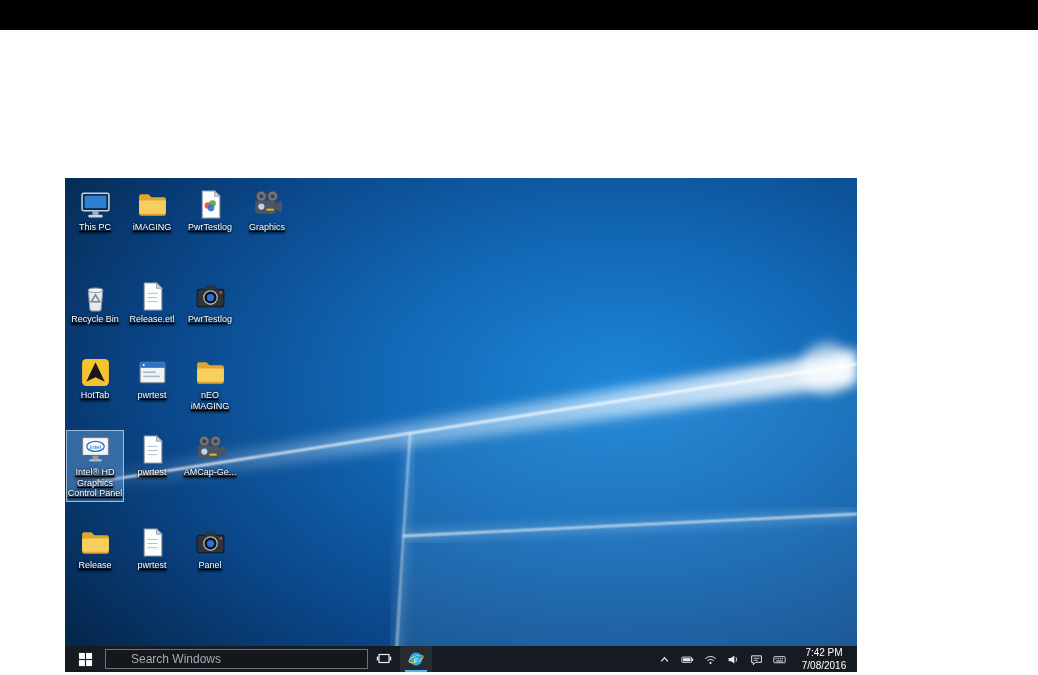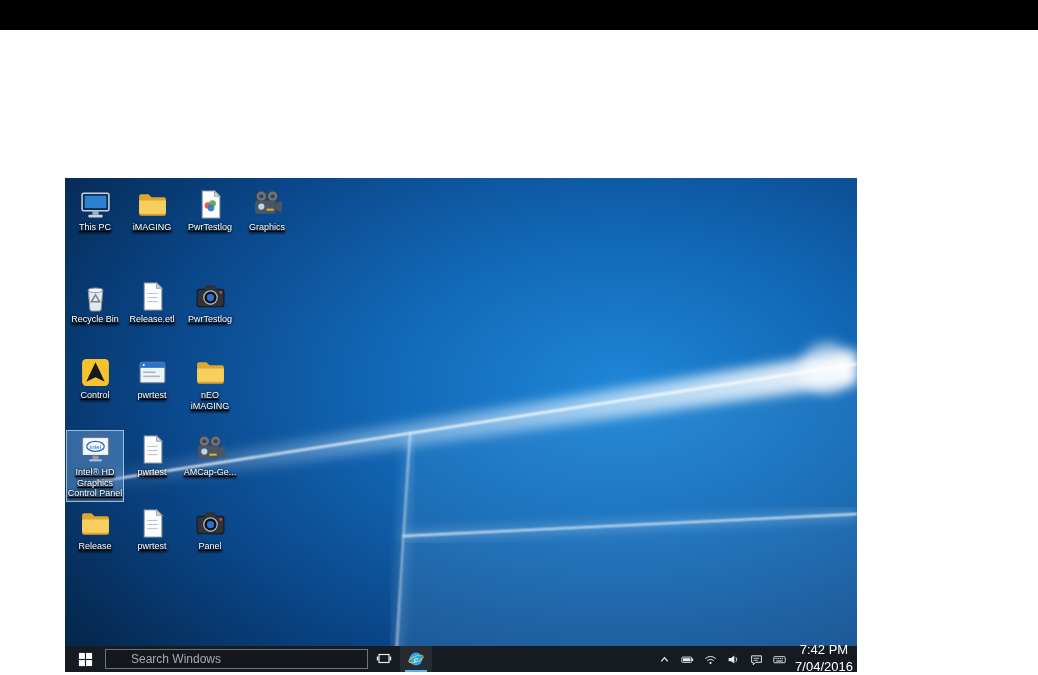--- a/index.html
+++ b/index.html
@@ -6,36 +6,36 @@
   body{width:1038px;height:675px;position:relative;background:#ffffff;font-family:"Liberation Sans",sans-serif;overflow:hidden;}
   .topbar{position:absolute;left:0;top:0;width:1038px;height:30px;background:#000;}
   .desktop{position:absolute;left:65px;top:178px;width:792px;height:494px;background:#0a4587;overflow:hidden;}
   .wallpaper{position:absolute;left:0;top:0;width:100%;height:100%;}
   
   .cell{position:absolute;width:56px;display:flex;flex-direction:column;align-items:center;padding:2px 0;box-sizing:border-box;z-index:2;text-decoration:underline;}
   .cell svg.icon{width:33px;height:33px;flex:none;}
   .cell .lbl{margin-top:1px;font-size:9px;color:#fff;line-height:1.18;text-align:center;max-width:56px;word-wrap:break-word;
     text-shadow:0 1px 2px rgba(0,0,0,.95),0 0 3px rgba(0,0,0,.75);}
   .cell.selected{background:rgba(110,165,220,.45);outline:1px solid rgba(190,220,245,.8);}
-  .r1{top:8px}.r2{top:100px}.r3{top:176px}.r4{top:253px}.r5{top:327px}
+  .r1{top:8px}.r2{top:100px}.r3{top:176px}.r4{top:253px}.r5{top:346px}
   .c1{left:2px}.c2{left:59px}.c3{left:117px}.c4{left:174px}
   
   .taskbar{position:absolute;left:0;bottom:0;width:100%;height:26px;background:#161b22;display:flex;align-items:stretch;z-index:5;}
   .start-btn{width:40px;display:flex;align-items:center;justify-content:center;}
   .start-btn svg{width:15px;height:15px;}
   .search-box{width:263px;margin:3px 0;border:1px solid #6e747c;background:#14171b;display:flex;align-items:center;padding-left:9px;box-sizing:border-box;}
   .search-text{color:#a6abb1;font-size:12px;margin-left:16px;}
   .tb-btn{width:32px;display:flex;align-items:center;justify-content:center;position:relative;}
   .tb-btn svg{width:16px;height:16px;}
   .app-running{background:rgba(255,255,255,.07);}
   .app-running::after{content:"";position:absolute;left:5px;right:5px;bottom:0;height:2px;background:#5ab4e8;}
   .tray{margin-left:auto;display:flex;align-items:center;}
   .tray-btn{width:23px;height:26px;display:flex;align-items:center;justify-content:center;}
   .tray-btn svg{width:13px;height:13px;}
-  .clock{width:58px;text-align:center;color:#fff;font-size:13px;line-height:1.3;margin:0 4px;}
+  .clock{width:58px;text-align:center;color:#fff;font-size:10px;line-height:1.3;margin:0 4px;}
   .defs-svg{position:absolute;width:0;height:0;overflow:hidden;}
 </style>
 </head>
 <body>
 
 <svg class="defs-svg" xmlns="http://www.w3.org/2000/svg" aria-hidden="true">
   <defs>
     <symbol id="sym-pc" viewBox="0 0 32 32">
       <rect x="3" y="5" width="26" height="17" rx="1.5" fill="#0f2c4e" stroke="#c8d4de" stroke-width="1.5"></rect>
       <rect x="5.5" y="7.5" width="21" height="12" fill="#2d7fd0"></rect>
@@ -183,21 +183,21 @@
     <svg class="icon" viewBox="0 0 32 32">
         <use href="#sym-camera"></use>
       </svg>
     <div class="lbl">PwrTestlog</div>
   </div>
 
   <div class="cell r3 c1">
     <svg class="icon" viewBox="0 0 32 32">
         <use href="#sym-hottab"></use>
       </svg>
-    <div class="lbl">Control</div>
+    <div class="lbl">HotTab</div>
   </div>
   <div class="cell r3 c2">
     <svg class="icon" viewBox="0 0 32 32">
         <use href="#sym-appwin"></use>
       </svg>
     <div class="lbl">pwrtest</div>
   </div>
   <div class="cell r4 c1 selected">
     <svg class="icon" viewBox="0 0 32 32">
         <use href="#sym-intel"></use>
@@ -308,18 +308,18 @@
           <rect x="1" y="3.5" width="14" height="7.5" rx="1" fill="none" stroke="#e8ecef" stroke-width="1.1"></rect>
           <rect x="3" y="5.2" width="1.4" height="1.4" fill="#e8ecef"></rect>
           <rect x="5.6" y="5.2" width="1.4" height="1.4" fill="#e8ecef"></rect>
           <rect x="8.2" y="5.2" width="1.4" height="1.4" fill="#e8ecef"></rect>
           <rect x="10.8" y="5.2" width="1.4" height="1.4" fill="#e8ecef"></rect>
           <rect x="4" y="8.2" width="8" height="1.3" fill="#e8ecef"></rect>
         </svg>
       </div>
       <div class="clock">
         <div>7:42 PM</div>
-        <div>7/04/2016</div>
+        <div>7/08/2016</div>
       </div>
     </div>
   </div>
 
 </div>
 
 </body></html>

